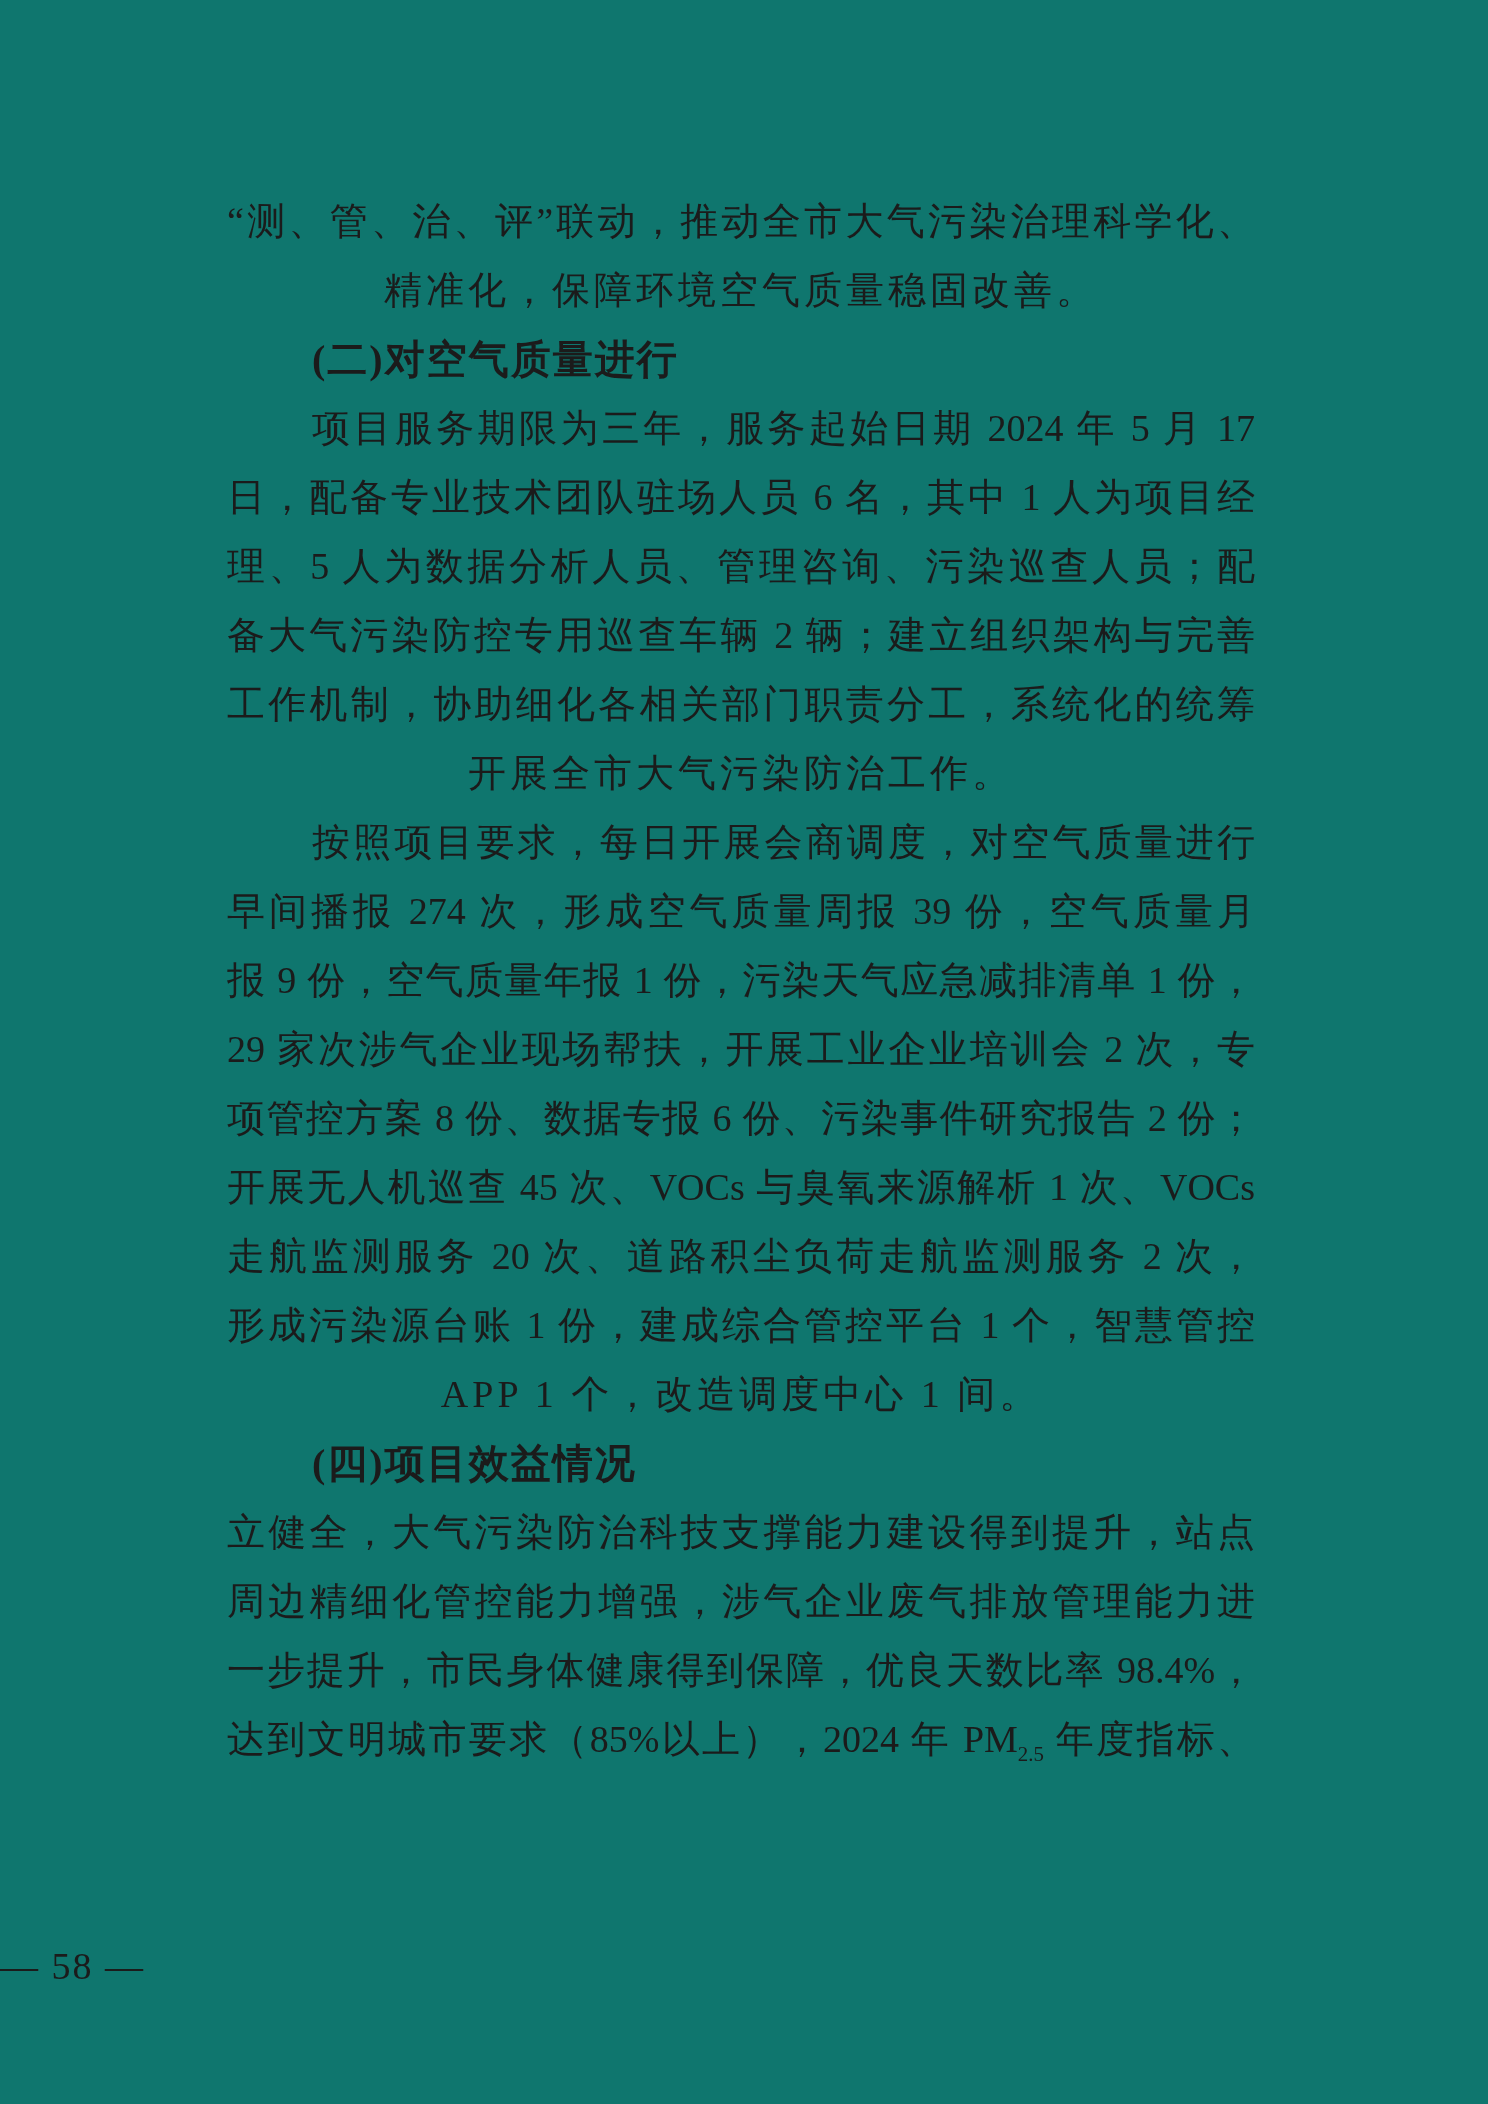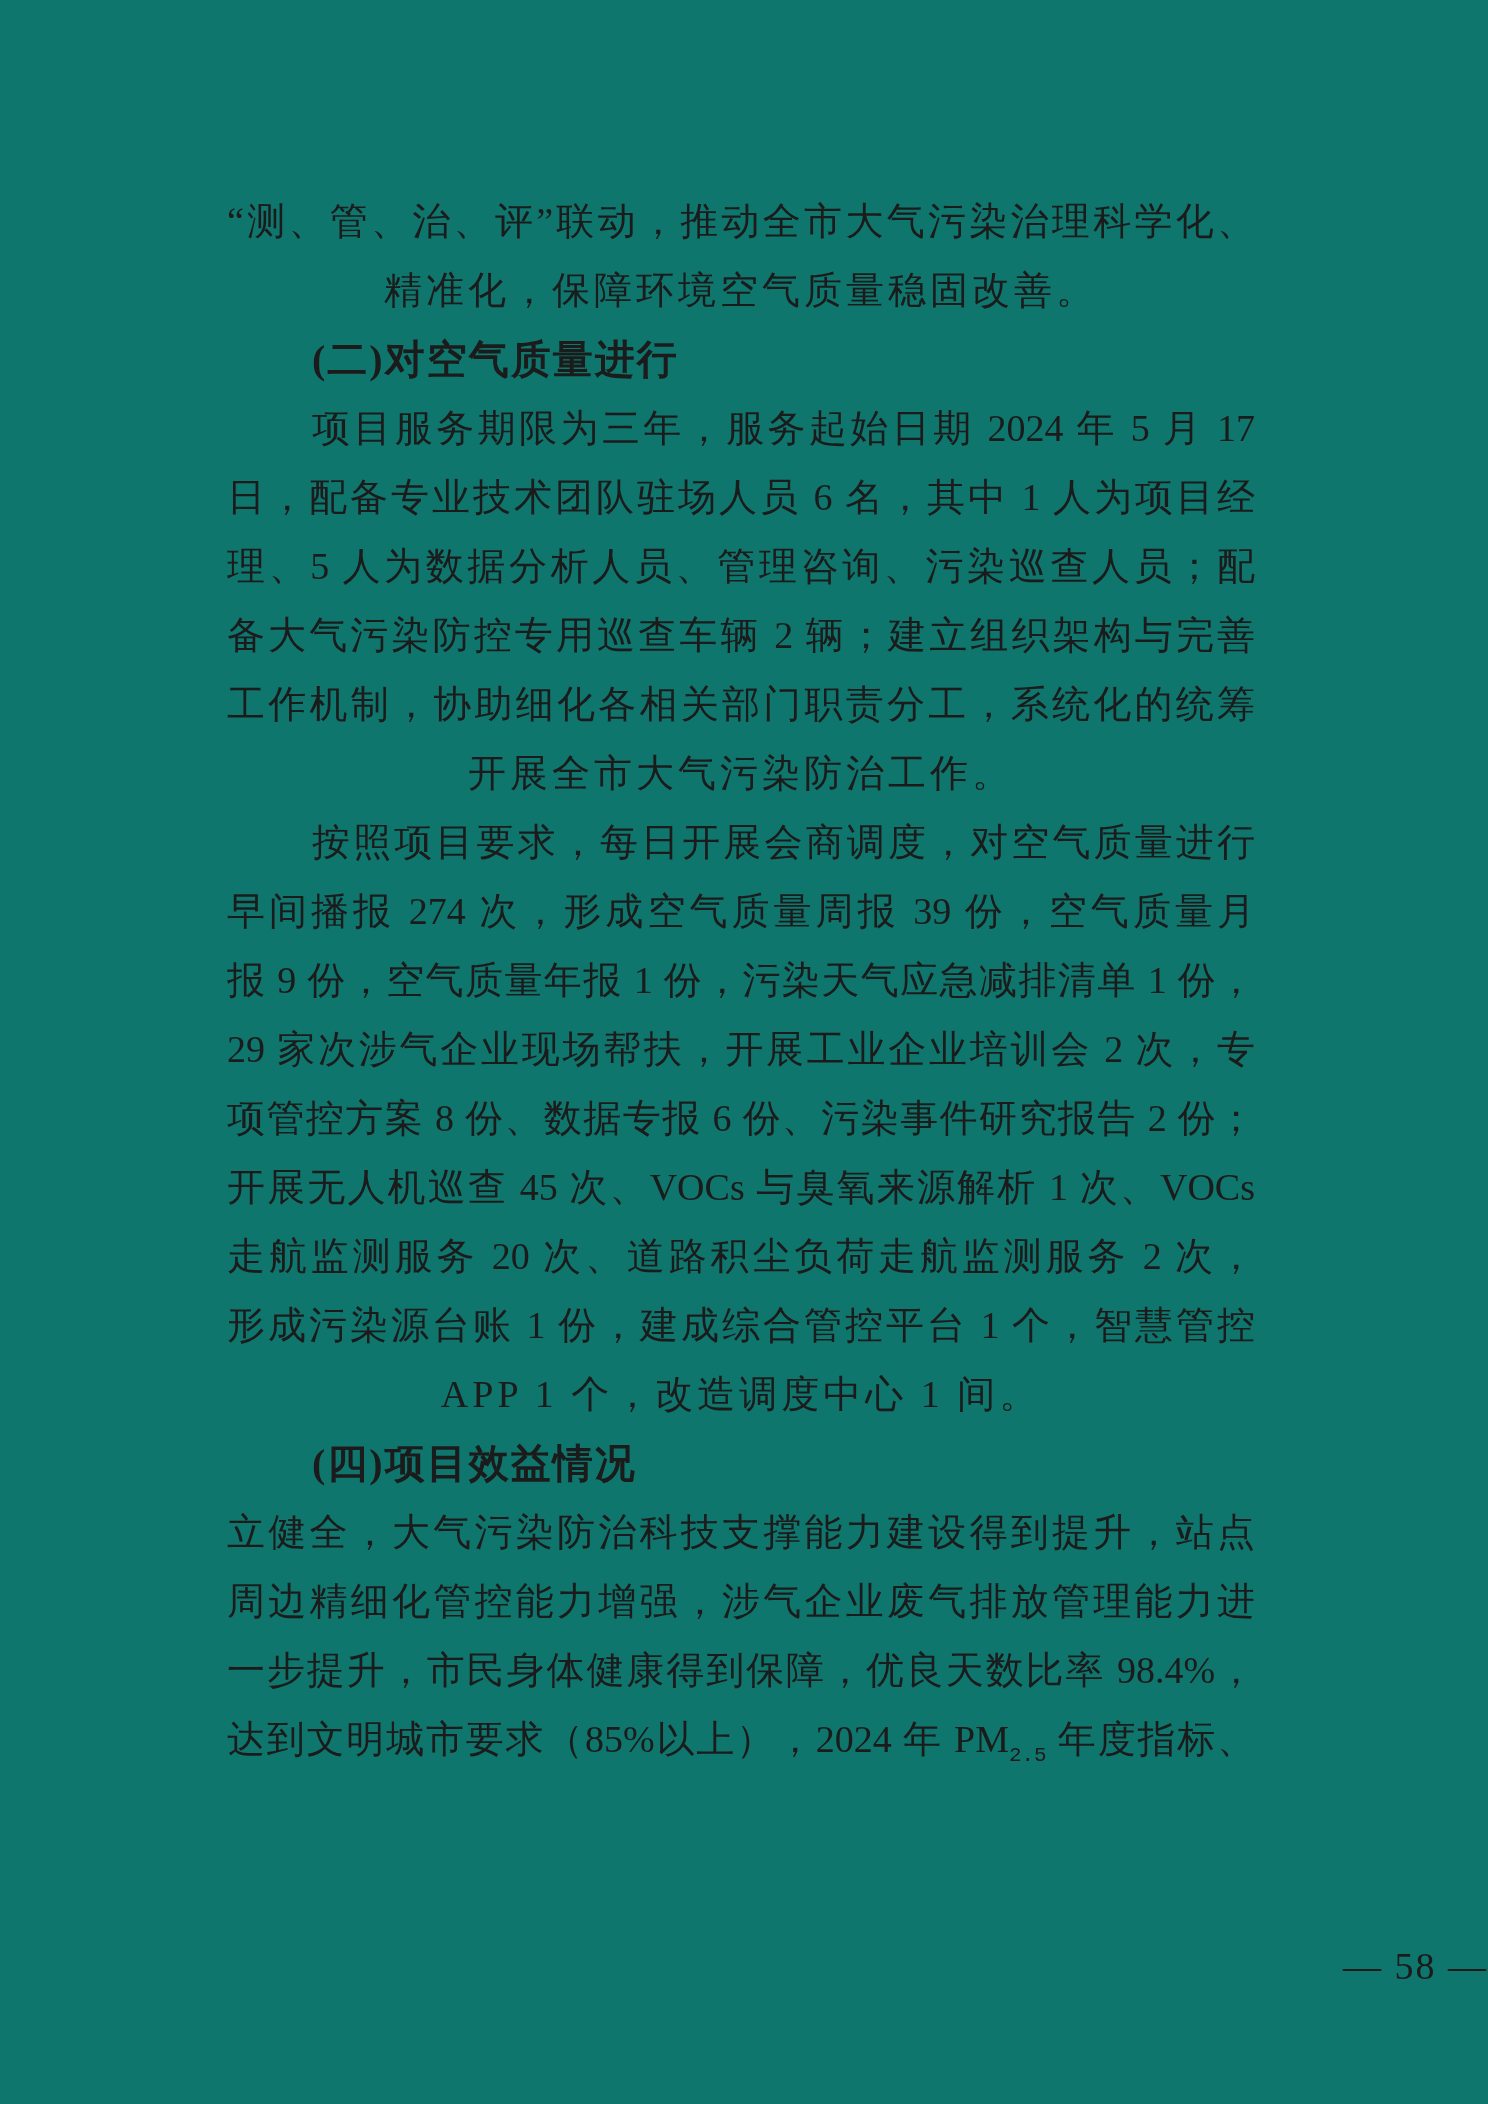--- a/index.html
+++ b/index.html
@@ -43,28 +43,27 @@
     font-weight: bold;
     font-size: 40px;
     margin: 0;
     text-align: left;
     letter-spacing: 2px;
   }
   .sub {
     font-size: 0.55em;
     line-height: 0;
     vertical-align: sub;
-    font-family: Liberation Mono, monospace;
   }
   .footer {
     position: absolute;
     left: 0;
     top: 1944px;
     width: 1488px;
-    text-align: right;
+    text-align: left;
     font-size: 38px;
     letter-spacing: 2px;
     color: #1b1b1b;
   }
 </style>
 </head>
 <body>
 
 <div class="page">
   <div class="text-block">

